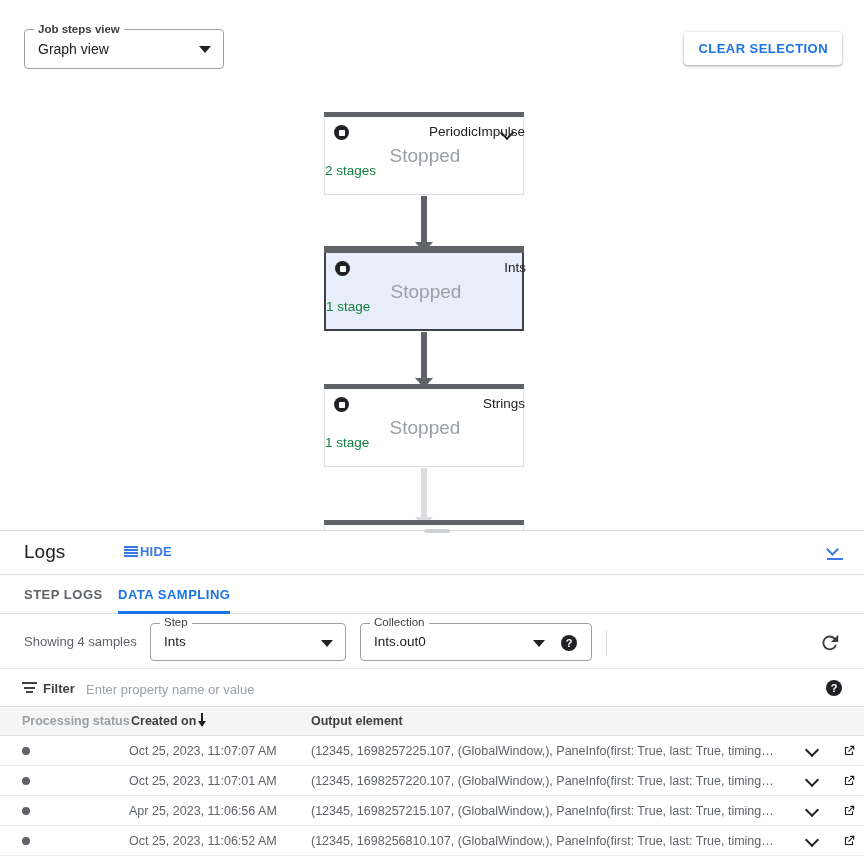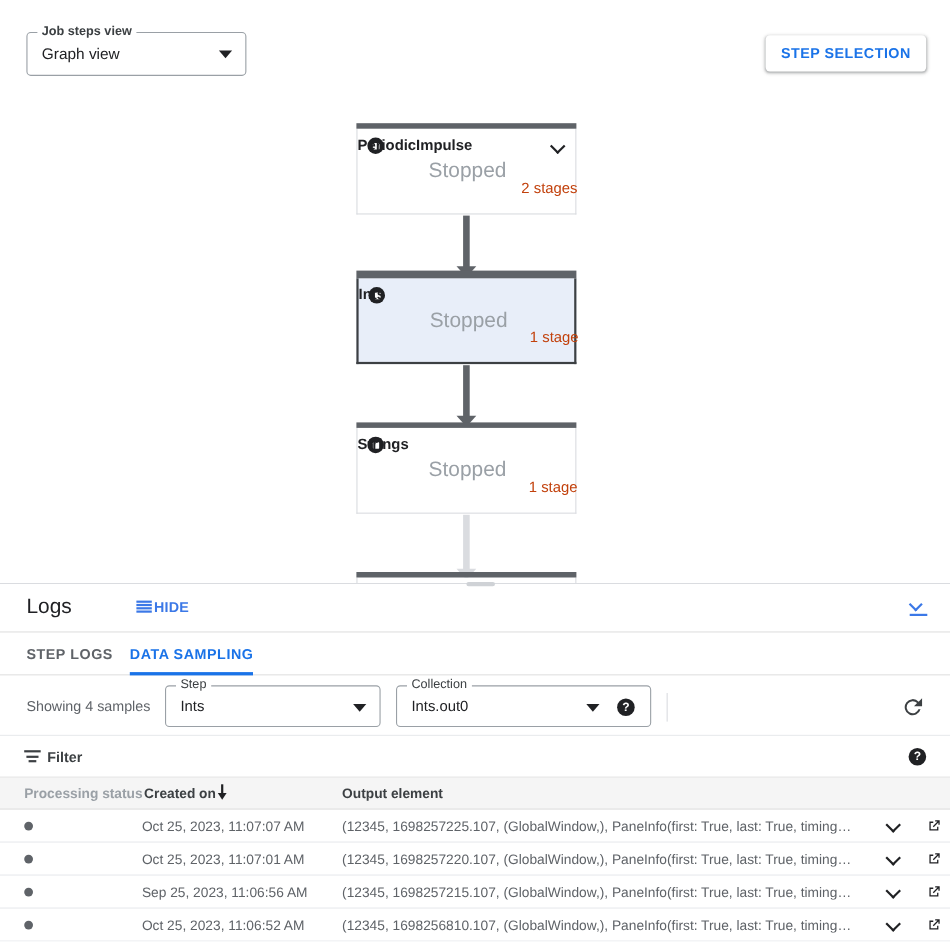--- a/index.html
+++ b/index.html
@@ -68,37 +68,37 @@
   .node .stop-icon {
     position: absolute; left: 9px; top: 8px; width: 15px; height: 15px;
     border-radius: 50%; background: #202124;
   }
   .node .stop-icon::after {
     content: ""; position: absolute; left: 4.5px; top: 4.5px;
     width: 6px; height: 6px; background: #fff; border-radius: 1px;
   }
   .node .title {
     position: absolute; left: 0; top: 7px; width: 200px;
-    text-align: left; font-size: 13.5px; font-weight: bold; color: #202124;
+    text-align: right; font-size: 13.5px; font-weight: normal; color: #202124;
   }
   .node .chev {
     position: absolute; right: 9px; top: 10px; width: 12px; height: 12px;
   }
   .node .chev::before {
     content: ""; position: absolute; left: 0; top: 1px;
     width: 8px; height: 8px; border-right: 2px solid #202124;
     border-bottom: 2px solid #202124; transform: rotate(45deg);
   }
   .node .status {
     position: absolute; left: 0; top: 28px; width: 200px;
     text-align: center; font-size: 19px; color: #9aa0a6;
   }
   .node .stages {
     position: absolute; left: 0; top: 46px; width: 200px;
-    text-align: right; font-size: 13.5px; color: #c2410c;
+    text-align: left; font-size: 13.5px; color: #15803d;
   }
 
   .edge {
     position: absolute; width: 6px; background: #5f6368;
   }
   .edge.light { background: #dadce0; }
   .edge .head {
     position: absolute; left: -6px; bottom: -9px;
     width: 0; height: 0; border-left: 9px solid transparent;
     border-right: 9px solid transparent; border-top: 10px solid #5f6368;
@@ -297,21 +297,21 @@
 <div class="app">
 
   <div class="graph-pane">
 
     <div class="graph-toolbar">
       <div class="mat-select">
         <span class="legend">Job steps view</span>
         <span class="value">Graph view</span>
         <span class="arrow"></span>
       </div>
-      <button class="clear-selection">STEP SELECTION</button>
+      <button class="clear-selection">CLEAR SELECTION</button>
     </div>
 
     <div class="node" style="left:324px; top:117px;">
       <div class="hdr-bar"></div>
       <span class="stop-icon"></span>
       <span class="title">PeriodicImpulse</span>
       <span class="chev"></span>
       <span class="status">Stopped</span>
       <span class="stages">2 stages</span>
     </div>
@@ -399,20 +399,21 @@
       </button>
     </div>
 
     <div class="filter-row">
       <span class="filter-icon">
           <i></i>
           <i></i>
           <i></i>
         </span>
       <span class="filter-label">Filter</span>
+      <input class="filter-input" type="text" placeholder="Enter property name or value" style="">
       <span class="filter-help">?</span>
     </div>
 
     <div class="table-head">
       <span class="th c1">Processing status</span>
       <span class="th c2">Created on</span>
       <span class="sort-arrow">
         <span class="shaft"></span>
         <span class="tip"></span>
       </span>
@@ -441,21 +442,21 @@
         <span class="open-ext">
           <svg width="14" height="14" viewBox="0 0 24 24" aria-hidden="true">
             <path d="M5 5h6v2H7v10h10v-4h2v6H5V5z" fill="#202124"></path>
             <path d="M14 3h7v7h-2V6.4l-7.3 7.3-1.4-1.4L17.6 5H14V3z" fill="#202124"></path>
           </svg>
         </span>
       </div>
 
       <div class="row">
         <span class="dot"></span>
-        <span class="created">Sep 25, 2023, 11:06:56 AM</span>
+        <span class="created">Apr 25, 2023, 11:06:56 AM</span>
         <span class="element">(12345, 1698257215.107, (GlobalWindow,), PaneInfo(first: True, last: True, timing…</span>
         <span class="expand"></span>
         <span class="open-ext">
           <svg width="14" height="14" viewBox="0 0 24 24" aria-hidden="true">
             <path d="M5 5h6v2H7v10h10v-4h2v6H5V5z" fill="#202124"></path>
             <path d="M14 3h7v7h-2V6.4l-7.3 7.3-1.4-1.4L17.6 5H14V3z" fill="#202124"></path>
           </svg>
         </span>
       </div>
 

